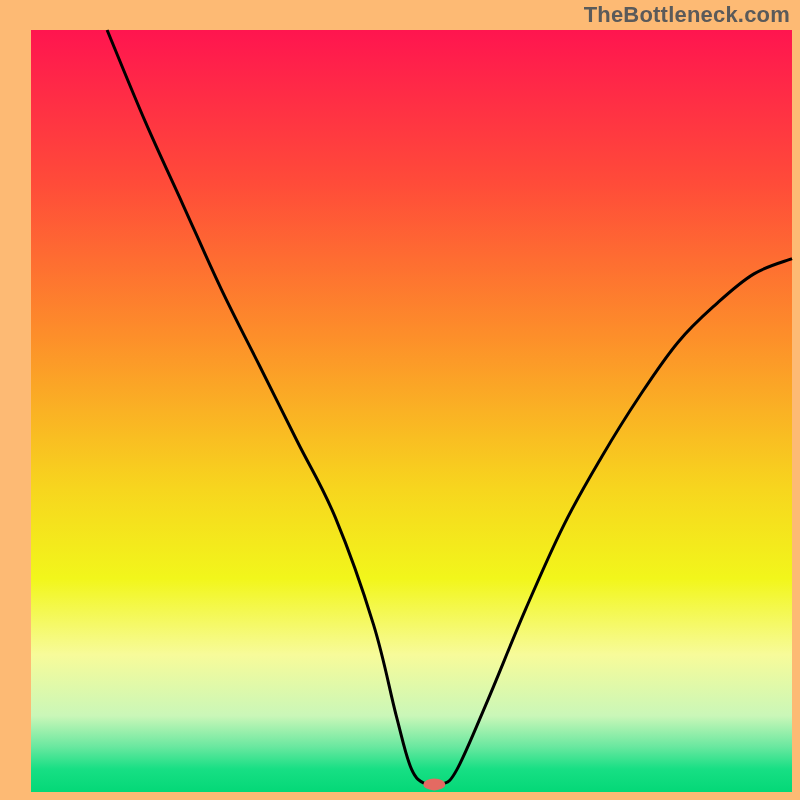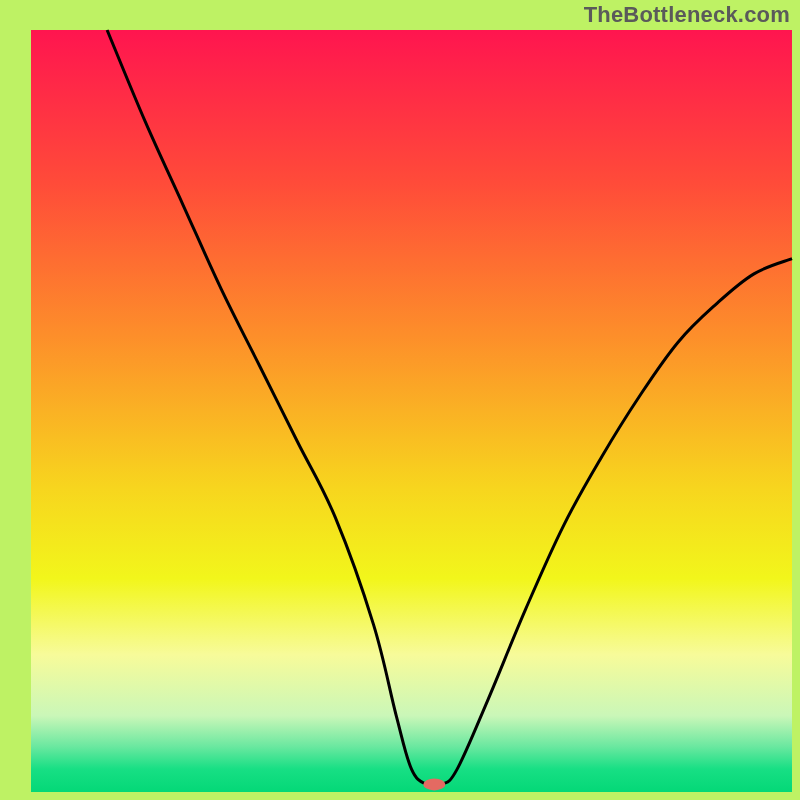--- a/index.html
+++ b/index.html
@@ -7,21 +7,21 @@
     padding: 0;
     width: 800px;
     height: 800px;
     background: #000;
     overflow: hidden;
   }
   .frame {
     position: relative;
     width: 800px;
     height: 800px;
-    background: #bef264;
+    background: #fdba74;
   }
   .watermark {
     position: absolute;
     top: 2px;
     right: 10px;
     font-family: Arial, Helvetica, sans-serif;
     font-size: 22px;
     font-weight: bold;
     color: #5a5a5a;
     z-index: 10;

